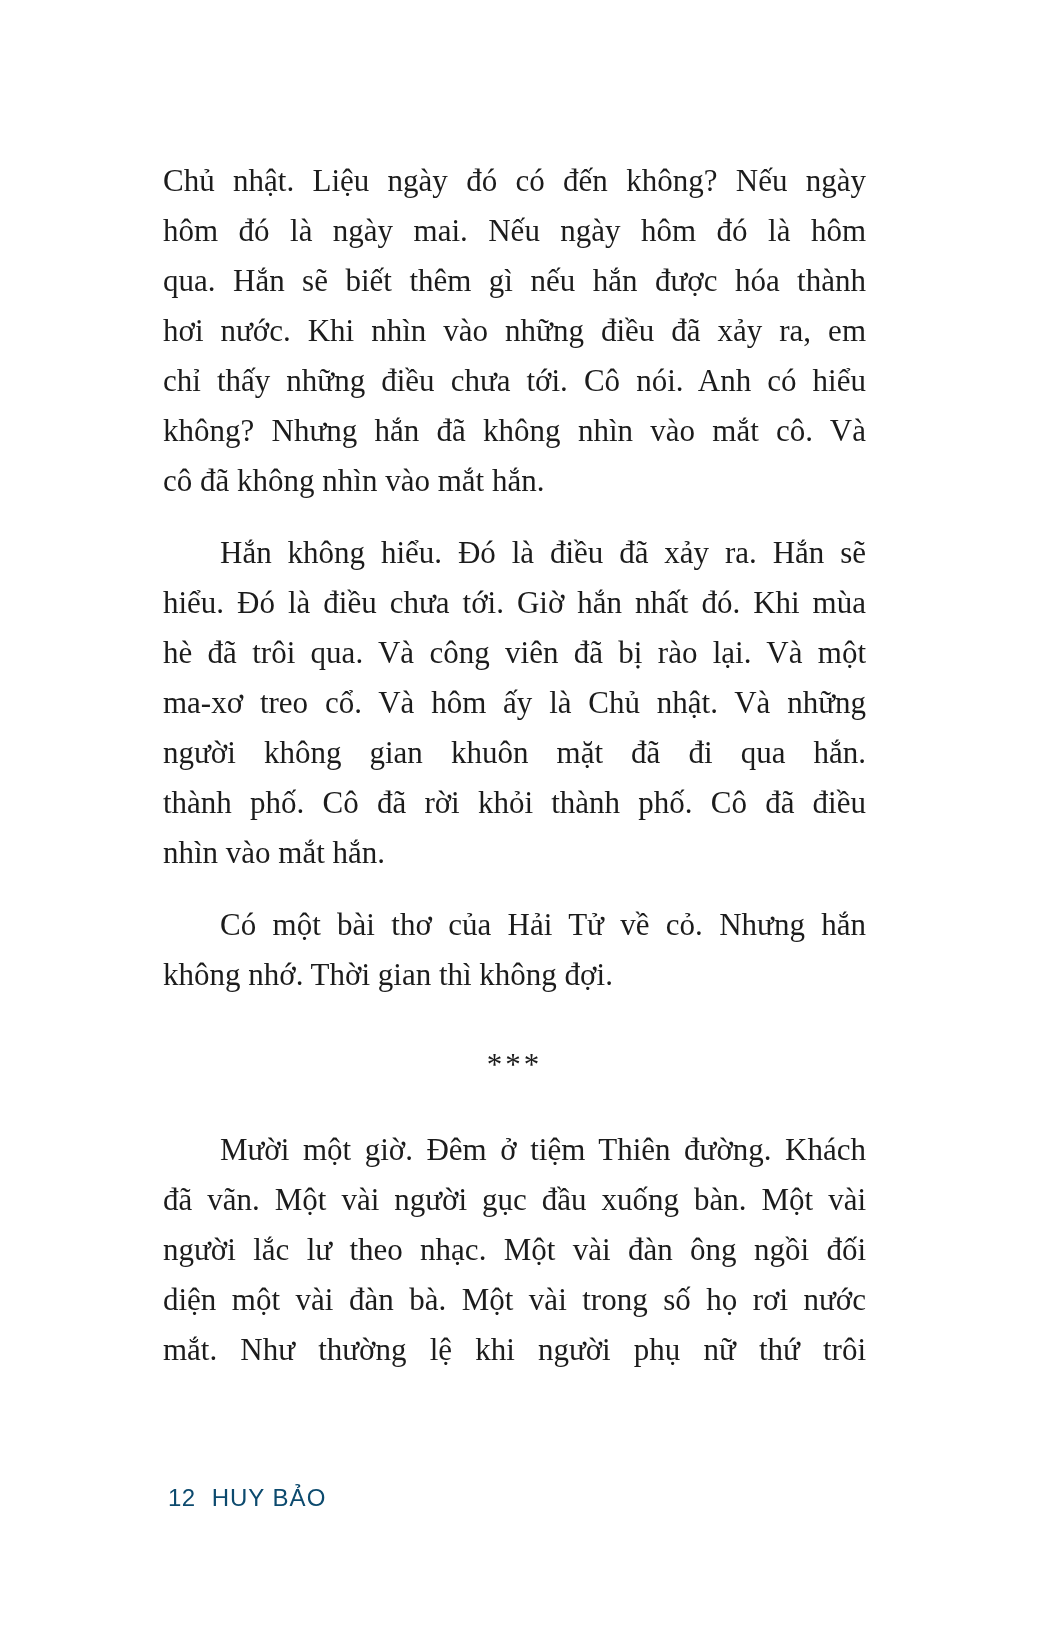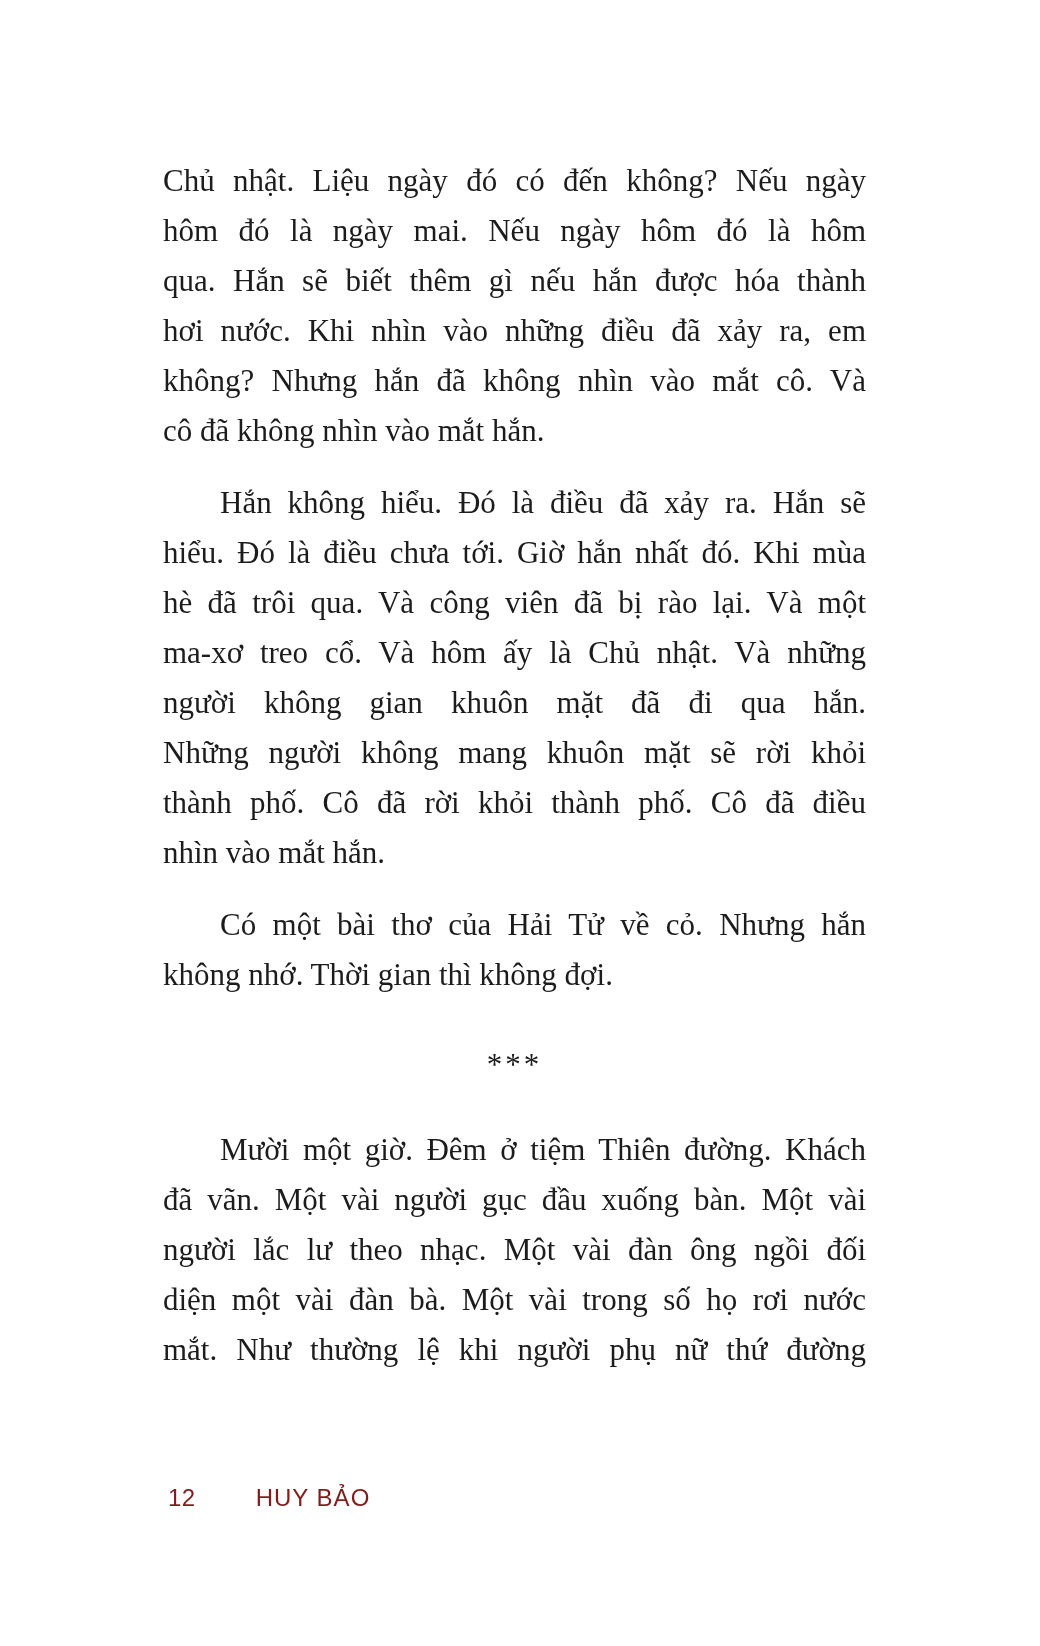--- a/index.html
+++ b/index.html
@@ -53,67 +53,67 @@
     margin: 40px 0 35px 0;
     color: #1c1c1c;
   }
   .running-footer {
     position: absolute;
     left: 168px;
     top: 1484px;
     display: flex;
     align-items: baseline;
     font-family: "Liberation Sans", "DejaVu Sans", sans-serif;
-    color: #7f1d1d;
+    color: #0c4a6e;
   }
   .pagenum {
     font-size: 24px;
     letter-spacing: 0.5px;
   }
   .author {
-    margin-left: 60px;
+    margin-left: 16px;
     font-size: 24px;
     letter-spacing: 1px;
   }
 </style>
 </head>
 <body>
 
 <div class="page">
 
   <main class="text-area" id="text-area">
       <div class="para">
         <div class="line">Chủ nhật. Liệu ngày đó có đến không? Nếu ngày</div>
         <div class="line">hôm đó là ngày mai. Nếu ngày hôm đó là hôm</div>
         <div class="line">qua. Hắn sẽ biết thêm gì nếu hắn được hóa thành</div>
         <div class="line">hơi nước. Khi nhìn vào những điều đã xảy ra, em</div>
+        <div class="line">chỉ thấy những điều chưa tới. Cô nói. Anh có hiểu</div>
         <div class="line">không? Nhưng hắn đã không nhìn vào mắt cô. Và</div>
         <div class="line endline">cô đã không nhìn vào mắt hắn.</div>
       </div>
       <div class="para">
         <div class="line indent">Hắn không hiểu. Đó là điều đã xảy ra. Hắn sẽ</div>
         <div class="line">hiểu. Đó là điều chưa tới. Giờ hắn nhất đó. Khi mùa</div>
         <div class="line">hè đã trôi qua. Và công viên đã bị rào lại. Và một</div>
         <div class="line">ma-xơ treo cổ. Và hôm ấy là Chủ nhật. Và những</div>
         <div class="line">người không gian khuôn mặt đã đi qua hắn.</div>
-        <div class="line">Những người không mang khuôn mặt sẽ rời khỏi</div>
         <div class="line">thành phố. Cô đã rời khỏi thành phố. Cô đã điều</div>
         <div class="line endline">nhìn vào mắt hắn.</div>
       </div>
       <div class="para">
         <div class="line indent">Có một bài thơ của Hải Tử về cỏ. Nhưng hắn</div>
         <div class="line endline">không nhớ. Thời gian thì không đợi.</div>
       </div>
       <div class="separator">***</div>
       <div class="para">
         <div class="line indent">Mười một giờ. Đêm ở tiệm Thiên đường. Khách</div>
         <div class="line">đã vãn. Một vài người gục đầu xuống bàn. Một vài</div>
         <div class="line">người lắc lư theo nhạc. Một vài đàn ông ngồi đối</div>
         <div class="line">diện một vài đàn bà. Một vài trong số họ rơi nước</div>
-        <div class="line">mắt. Như thường lệ khi người phụ nữ thứ đường</div>
+        <div class="line">mắt. Như thường lệ khi người phụ nữ thứ trôi</div>
       </div>
     </main>
 
   <footer class="running-footer">
     <span class="pagenum">12</span>
     <span class="author">HUY BẢO</span>
   </footer>
 
 </div>
 

